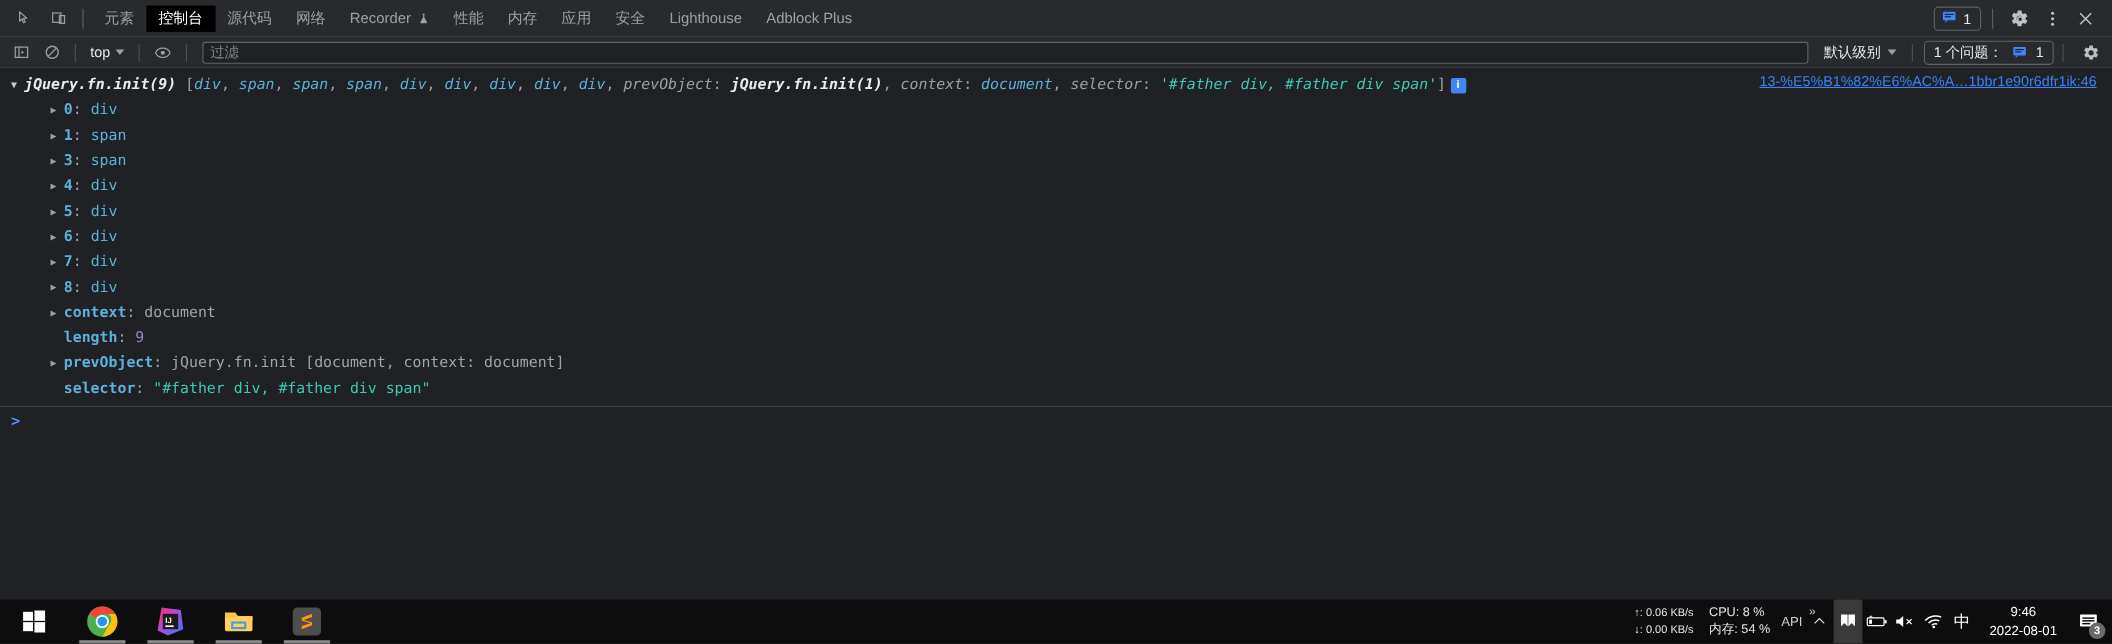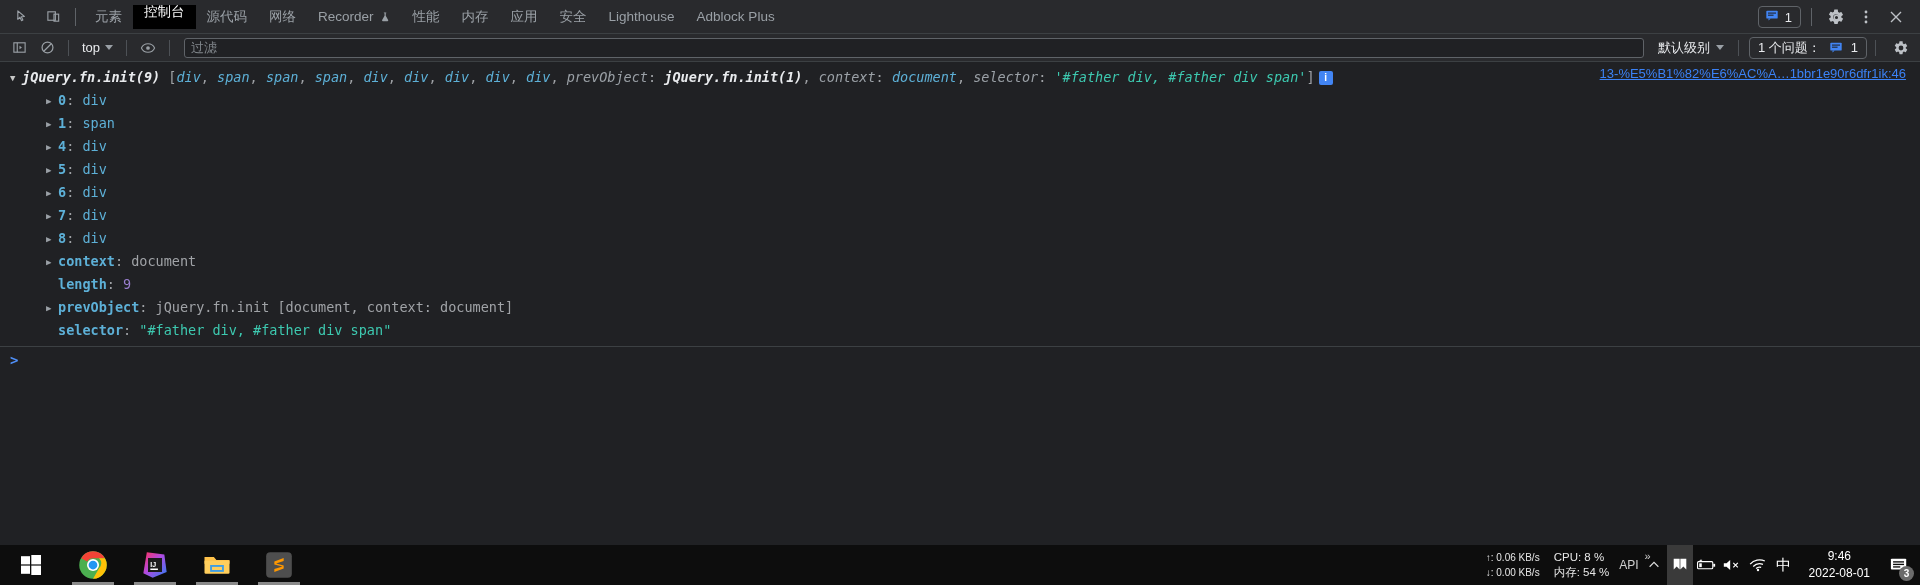--- a/index.html
+++ b/index.html
@@ -26,21 +26,21 @@
     border-radius:3px; cursor:pointer;
   }
   .tb-icon svg { display:block; }
   .divider-v { width:1px; height:18px; background:#5f6368; margin:0 8px; }
   .tabs { display:flex; align-items:center; height:34px; }
   .tab {
     height:24px; padding:0 11px; display:flex; align-items:center; justify-content:center;
     font-size:13.5px; color:#9aa0a6; cursor:pointer; white-space:nowrap;
     line-height:34px;
   }
-  .tab.active { background:#000; color:#fff;align-items:flex-end; }
+  .tab.active { background:#000; color:#fff; }
   .tab .flask { margin-left:5px; display:inline-flex; }
   .tabbar-right {
     position:absolute; right:0; top:0; height:34px; display:flex; align-items:center;
     padding-right:10px; gap:2px;
   }
   .issue-pill {
     display:flex; align-items:center; gap:6px;
     border:1px solid #5f6368; border-radius:4px;
     padding:2px 8px 2px 6px; height:22px; cursor:pointer;
   }
@@ -337,20 +337,23 @@
         <span class="arrow open">▼</span><span class="t-ctor">jQuery.fn.init(9)</span><span class="t-punct"> [</span><span class="t-node">div</span><span class="t-punct">, </span><span class="t-node">span</span><span class="t-punct">, </span><span class="t-node">span</span><span class="t-punct">, </span><span class="t-node">span</span><span class="t-punct">, </span><span class="t-node">div</span><span class="t-punct">, </span><span class="t-node">div</span><span class="t-punct">, </span><span class="t-node">div</span><span class="t-punct">, </span><span class="t-node">div</span><span class="t-punct">, </span><span class="t-node">div</span><span class="t-punct">, </span><span class="t-key">prevObject</span><span class="t-punct">: </span><span class="t-ctor">jQuery.fn.init(1)</span><span class="t-punct">, </span><span class="t-key">context</span><span class="t-punct">: </span><span class="t-node">document</span><span class="t-punct">, </span><span class="t-key">selector</span><span class="t-punct">: </span><span class="t-str" style="font-style:italic">'#father div, #father div span'</span><span class="t-punct">]</span><span class="info-badge">i</span>
       </div>
 
       <div class="row child">
         <span class="arrow">▶</span><span class="t-name">0</span><span class="t-punct">: </span><span class="t-val">div</span>
       </div>
       <div class="row child">
         <span class="arrow">▶</span><span class="t-name">1</span><span class="t-punct">: </span><span class="t-val">span</span>
       </div>
       <div class="row child">
+        <span class="arrow">▶</span><span class="t-name">3</span><span class="t-punct">: </span><span class="t-val">span</span>
+      </div>
+      <div class="row child">
         <span class="arrow">▶</span><span class="t-name">4</span><span class="t-punct">: </span><span class="t-val">div</span>
       </div>
       <div class="row child">
         <span class="arrow">▶</span><span class="t-name">5</span><span class="t-punct">: </span><span class="t-val">div</span>
       </div>
       <div class="row child">
         <span class="arrow">▶</span><span class="t-name">6</span><span class="t-punct">: </span><span class="t-val">div</span>
       </div>
       <div class="row child">
         <span class="arrow">▶</span><span class="t-name">7</span><span class="t-punct">: </span><span class="t-val">div</span>

